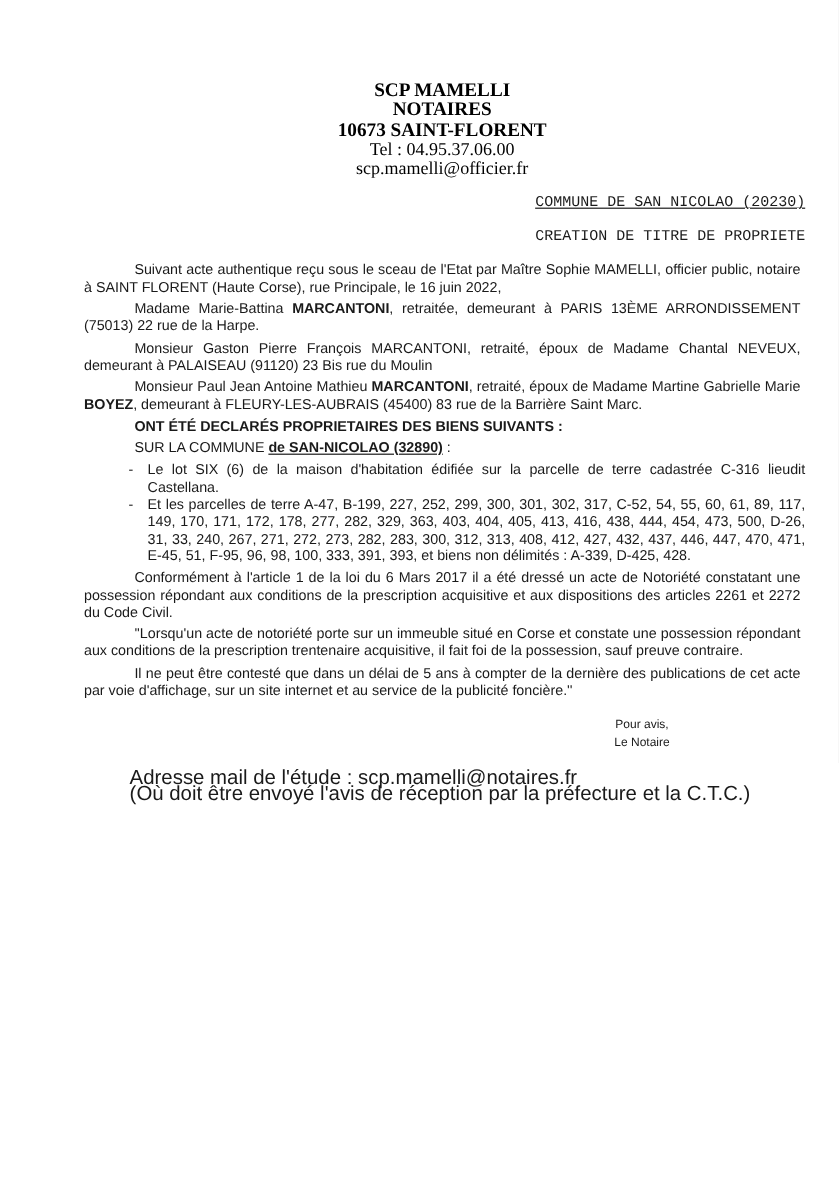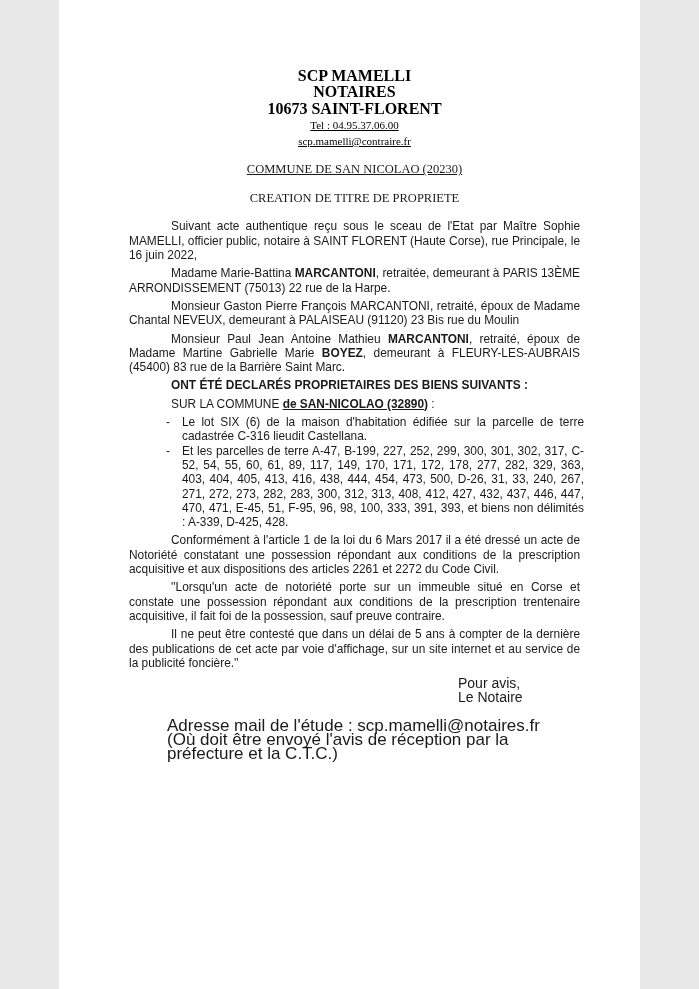--- a/index.html
+++ b/index.html
@@ -1,39 +1,39 @@
 <!DOCTYPE html>
 <html lang="fr"><head>
 <meta charset="utf-8">
 <style>
   html, body { margin: 0; padding: 0; background: #e8e8e8; }
   .page {
     position: relative;
-    width: 581px;
+    width: 699px;
     height: 989px;
     margin: 0 auto;
     background: #ffffff;
     color: #000000;
     box-sizing: border-box;
-    padding: 68px 56px 0 66px;
+    padding: 68px 28px 0 66px;
     overflow: hidden;
   }
   
   .letterhead {
     text-align: center;
     font-family: "Liberation Serif", serif;
     line-height: 16.3px;
   }
   .lh-bold { font-weight: bold; font-size: 16px; }
-  .lh-reg  { font-weight: normal; font-size: 11px; text-decoration: underline; }
+  .lh-reg  { font-weight: normal; font-size: 15px; }
 
   
   .subject {
-    text-align: center;
-    font-family: Liberation Serif, serif;
+    text-align: right;
+    font-family: Liberation Mono, monospace;
     font-size: 12.5px;
     color: #1a1a1a;
   }
   .commune-line { margin-top: 13px; text-decoration: underline; }
   .doc-title   { margin-top: 14px; }
 
   
   .body-text {
     margin-top: 13px;
     font-family: "Liberation Sans", sans-serif;
@@ -48,27 +48,27 @@
   .bu { font-weight: bold; text-decoration: underline; }
 
   
   .list-item { position: relative; padding-left: 57px; text-align: justify; }
   .list-item .dash { position: absolute; left: 41px; top: 0; }
 
   .gap-before { margin-top: 8px; }
 
   
   .signature {
-    margin-top: 6px;
+    margin-top: 16px;
     margin-left: 333px;
     font-family: "Liberation Sans", sans-serif;
-    font-size: 14px;
+    font-size: 10px;
     line-height: 14.3px;
     color: #1a1a1a;
-    text-align: left;
+    text-align: center;
   }
 
   
   .footer-block {
     margin-top: 14px;
     margin-left: 42px;
     font-family: "Liberation Sans", sans-serif;
     font-size: 17px;
     line-height: 14.3px;
     color: #1a1a1a;
@@ -78,21 +78,21 @@
 </head>
 <body>
 
 <div class="page">
 
   <header class="letterhead">
     <div class="lh-bold">SCP MAMELLI</div>
     <div class="lh-bold">NOTAIRES</div>
     <div class="lh-bold">10673 SAINT-FLORENT</div>
     <div class="lh-reg">Tel : 04.95.37.06.00</div>
-    <div class="lh-reg">scp.mamelli@contraire.fr</div>
+    <div class="lh-reg">scp.mamelli@officier.fr</div>
   </header>
 
   <div class="subject">
     <div class="commune-line">COMMUNE DE SAN NICOLAO (20230)</div>
     <div class="doc-title">CREATION DE TITRE DE PROPRIETE</div>
   </div>
 
   <main class="body-text">
 
     <p class="para-indent">Suivant acte authentique reçu sous le sceau de l'Etat par Maître Sophie MAMELLI, officier public, notaire à SAINT FLORENT (Haute Corse), rue Principale, le 16 juin 2022,</p>

